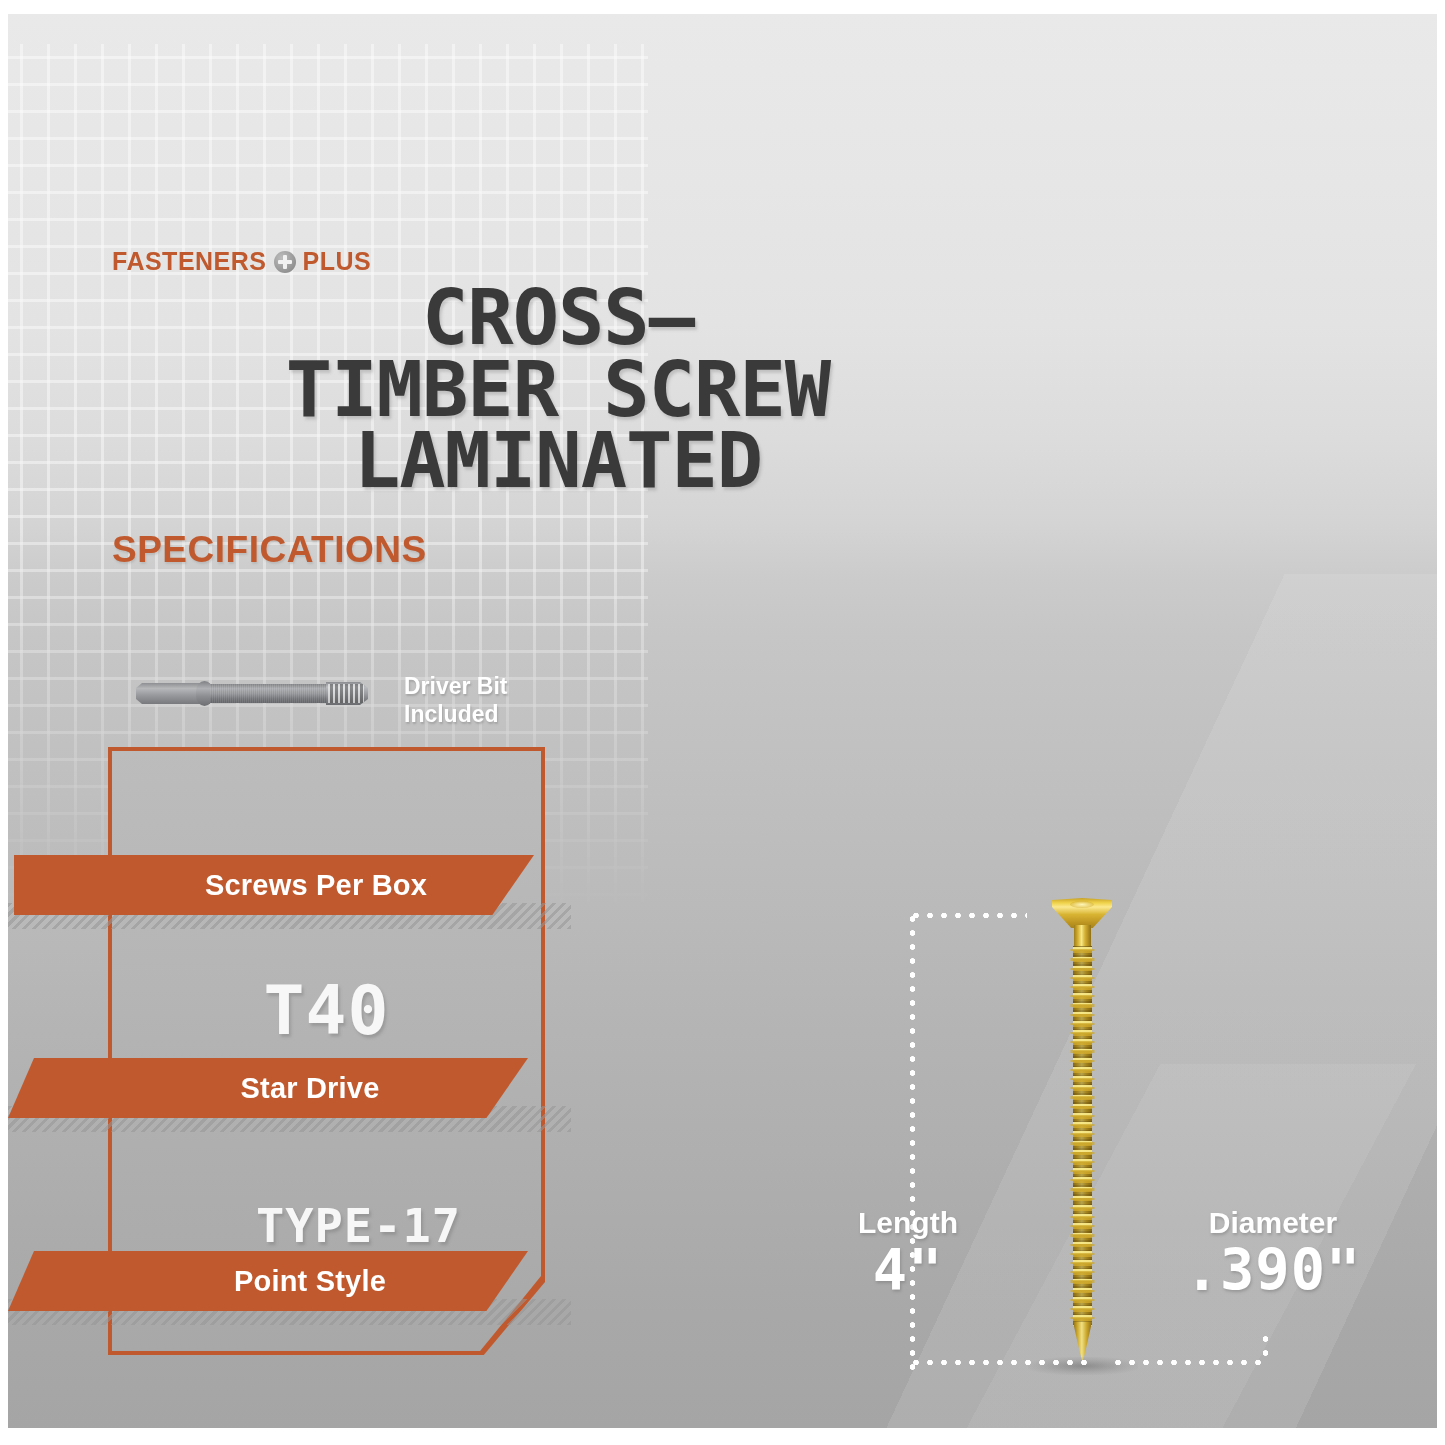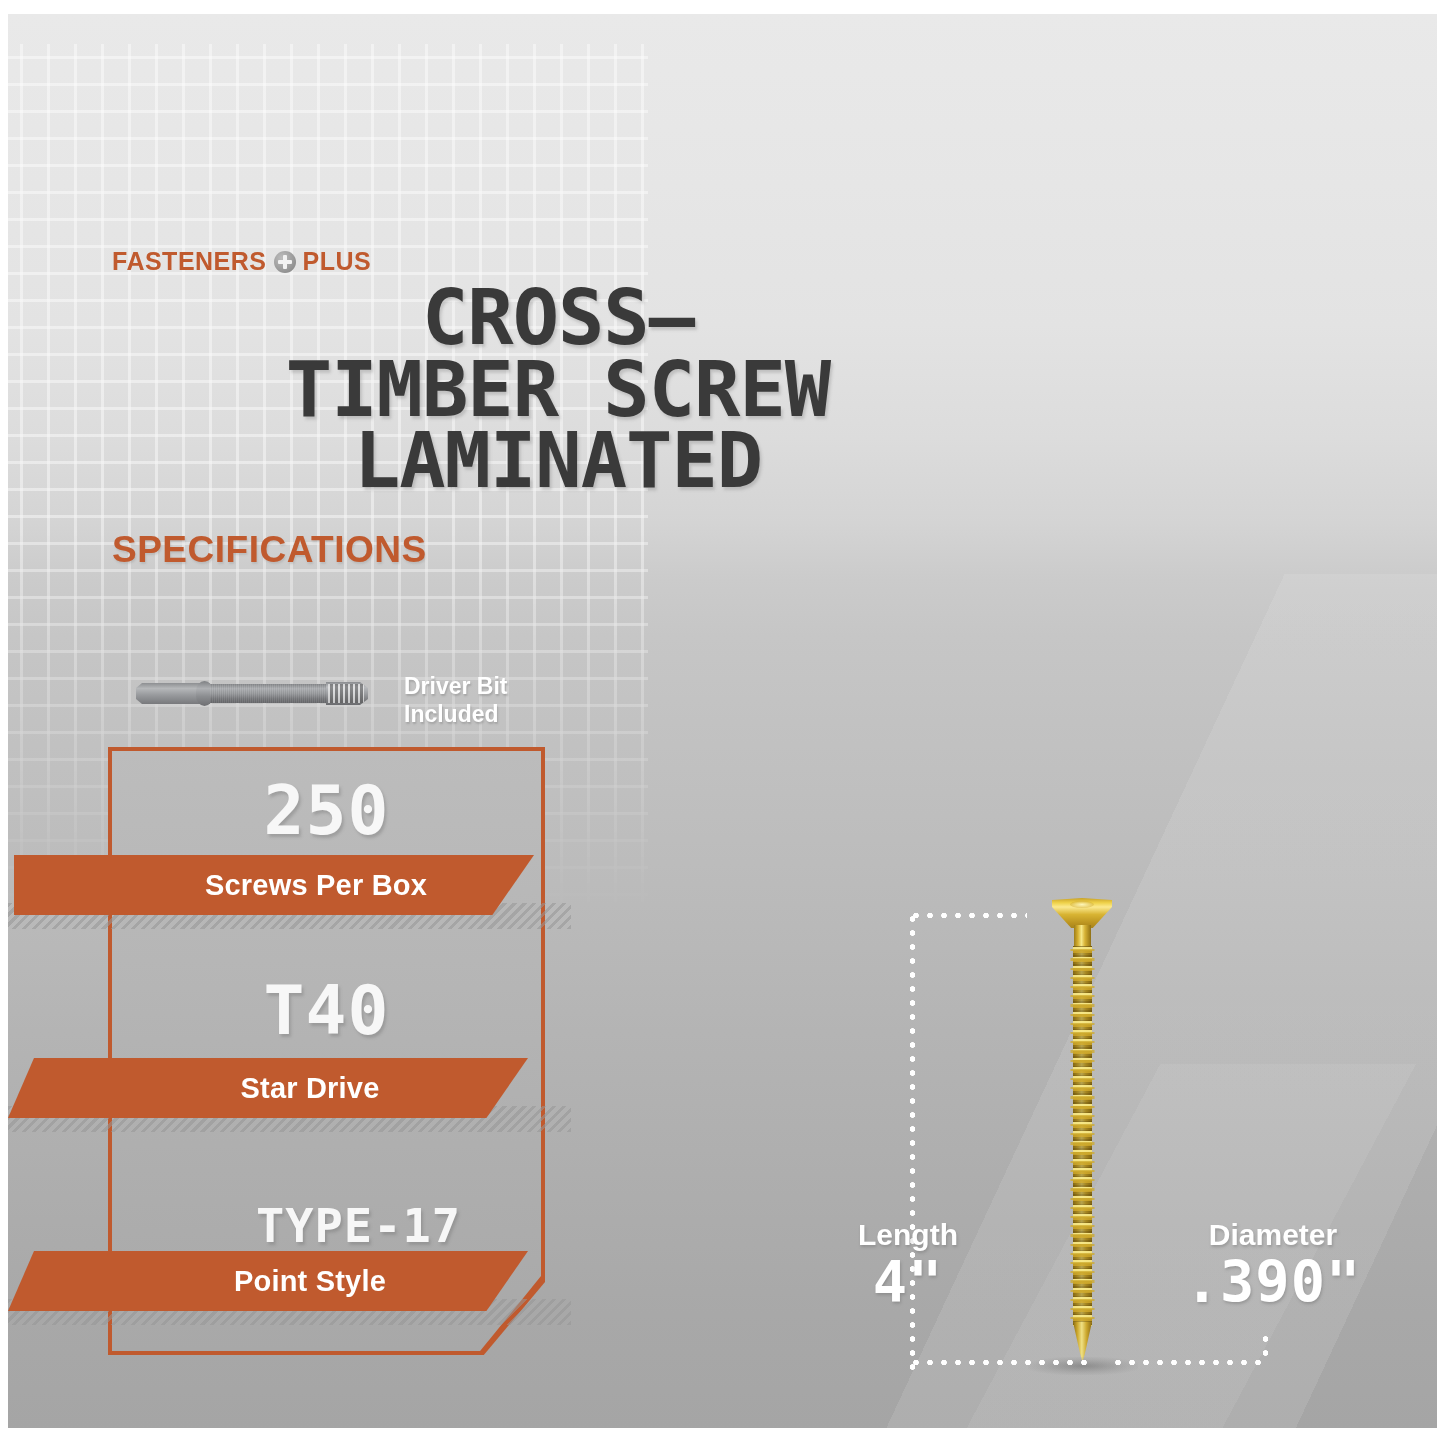--- a/index.html
+++ b/index.html
@@ -206,21 +206,21 @@
   .dot-v{
     position:absolute;width:7px;
     background-image:radial-gradient(circle, #ffffff 0 2.6px, rgba(255,255,255,0) 3px);
     background-size:7px 14px;background-repeat:repeat-y;
   }
 
   .dim-label{
     position:absolute;text-align:center;color:#ffffff;
     text-shadow:1px 2px 3px rgba(105,105,105,.40);
   }
-  .dim-title{font-weight:bold;font-size:30px;line-height:1.1;margin-top:12px;}
+  .dim-title{font-weight:bold;font-size:30px;line-height:1.1;}
   .dim-value{
     font-family:"DejaVu Sans Mono","Liberation Mono",monospace;
     font-weight:bold;font-size:57px;line-height:1.12;letter-spacing:1px;
   }
 </style>
 </head>
 <body>
 
 <div class="canvas">
   <div class="panel">
@@ -251,21 +251,20 @@
     <div class="bit-label">
       <span>Driver Bit</span><br>
       <span>Included</span>
     </div>
 
     <div class="spec-box">
       <div class="spec-box-frame"></div>
       <div class="spec-box-inner"></div>
     </div>
 
-    <div class="spec-value" style="top:757px;font-size:68px;">250</div>
     <div class="banner-shadow" style="top:889px;width:563px;"></div>
     <div class="banner" style="top:841px;width:520px;clip-path:polygon(0 0, 100% 0, 92% 100%, 0 100%);margin-left:6px;">
       <span class="banner-txt">Screws Per Box</span>
     </div>
 
     <div class="spec-value" style="top:957px;font-size:68px;">T40</div>
     <div class="banner-shadow" style="top:1092px;width:563px;"></div>
     <div class="banner" style="top:1044px;width:520px;clip-path:polygon(5% 0, 100% 0, 92% 100%, 0 100%);">
       <span class="banner-txt">Star Drive</span>
     </div>

